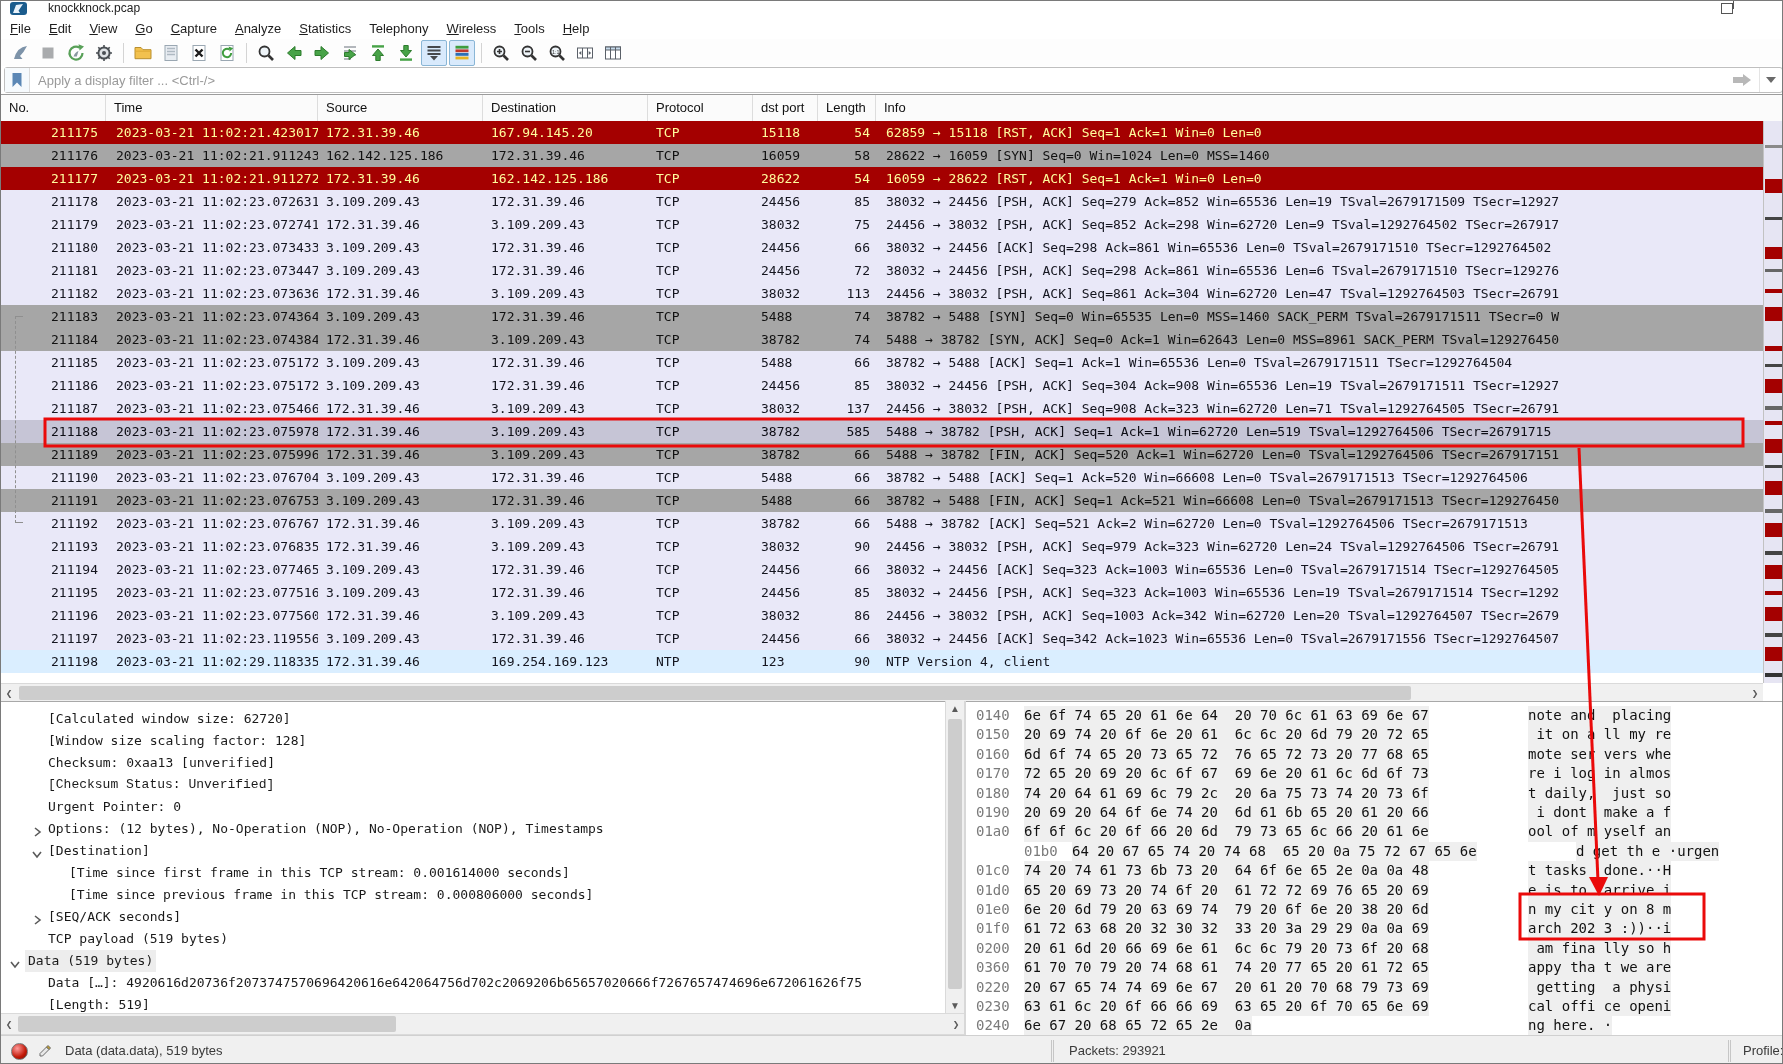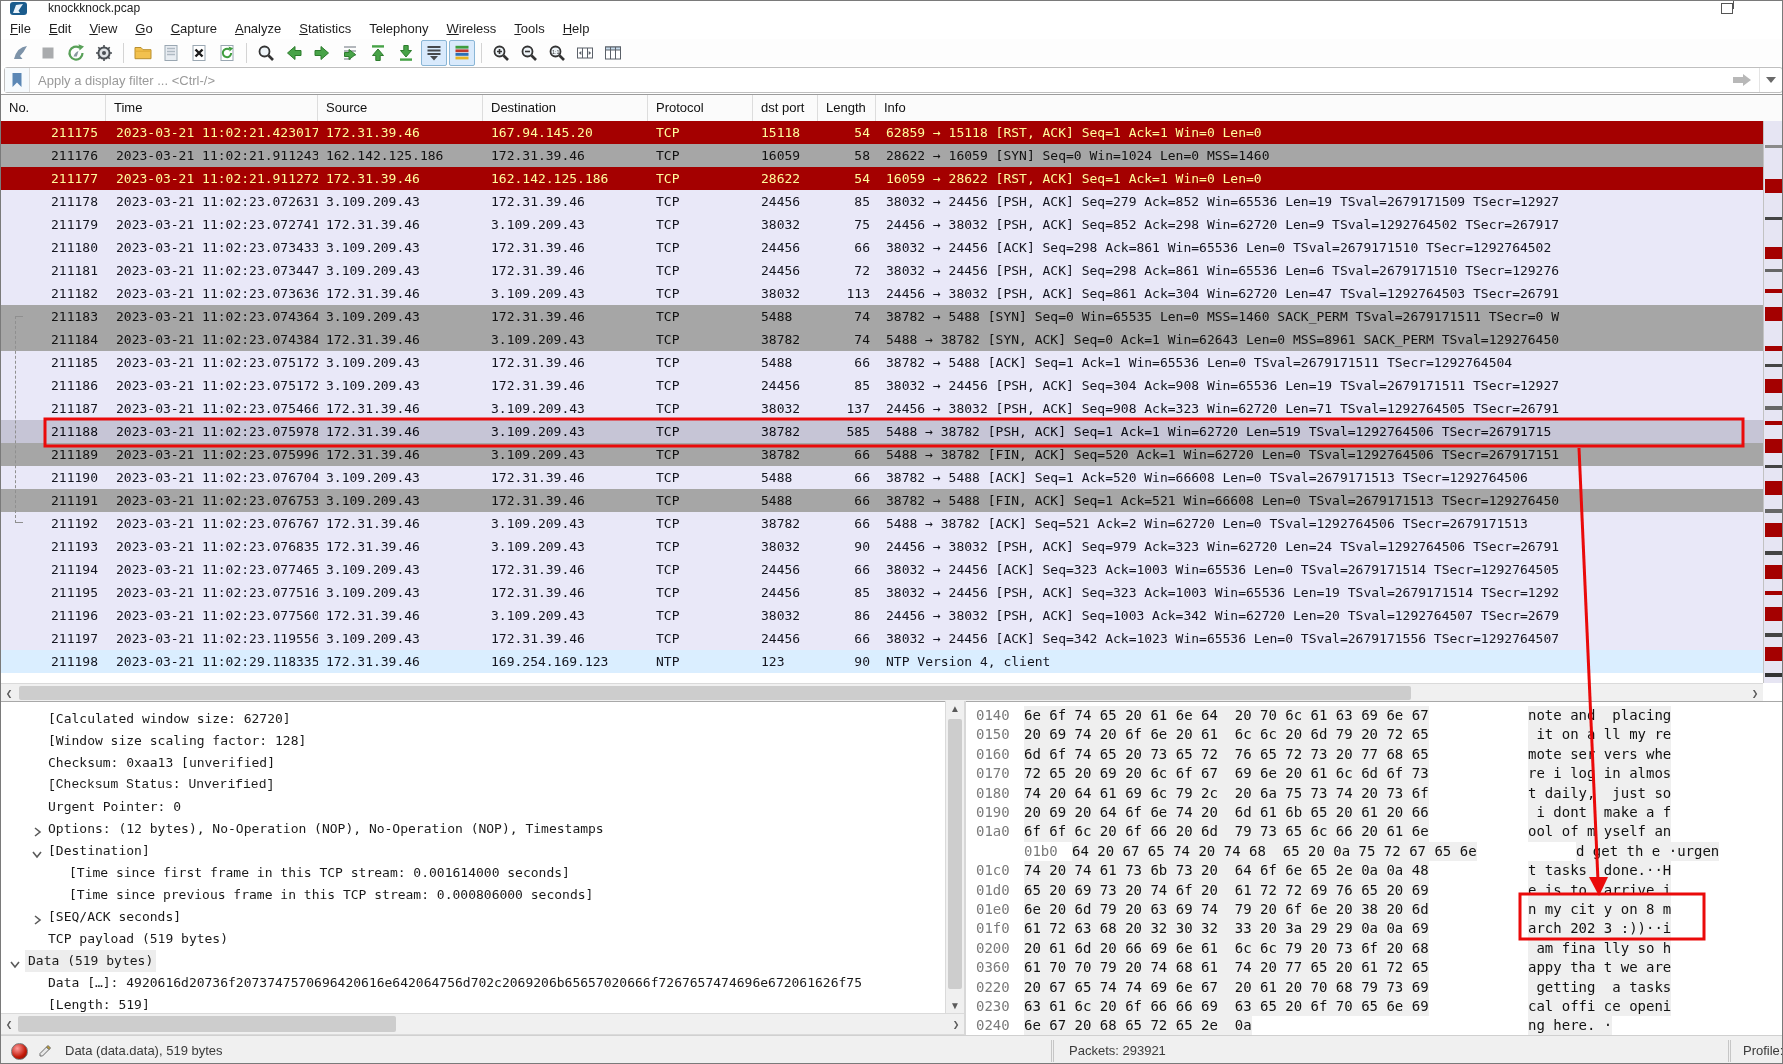--- a/index.html
+++ b/index.html
@@ -363,21 +363,21 @@
       <div class="hxrow" style="position: absolute; top: 81.6px; left: 0px; right: 0px;"><span class="hxoff">0180</span><span class="hxbytes">74 20 64 61 69 6c 79 2c  20 6a 75 73 74 20 73 6f</span><span class="hxascii">t daily,  just so</span></div>
       <div class="hxrow" style="position: absolute; top: 101px; left: 0px; right: 0px;"><span class="hxoff">0190</span><span class="hxbytes">20 69 20 64 6f 6e 74 20  6d 61 6b 65 20 61 20 66</span><span class="hxascii"> i dont  make a f</span></div>
       <div class="hxrow" style="position: absolute; top: 120.4px; left: 0px; right: 8px;"><span class="hxoff">01a0</span><span class="hxbytes">6f 6f 6c 20 6f 66 20 6d  79 73 65 6c 66 20 61 6e</span><span class="hxascii">ool of m yself an</span></div>
       <div class="hxrow" style="position: absolute; top: 139.8px; left: 0px; right: 0px; margin-left: 48px;"><span class="hxoff">01b0</span><span class="hxbytes">64 20 67 65 74 20 74 68  65 20 0a 75 72 67 65 6e</span><span class="hxascii">d get th e ·urgen</span></div>
       <div class="hxrow" style="position: absolute; top: 159.2px; left: 0px; right: 0px;"><span class="hxoff">01c0</span><span class="hxbytes">74 20 74 61 73 6b 73 20  64 6f 6e 65 2e 0a 0a 48</span><span class="hxascii">t tasks  done.··H</span></div>
       <div class="hxrow" style="position: absolute; top: 178.6px; left: 0px; right: 0px;"><span class="hxoff">01d0</span><span class="hxbytes">65 20 69 73 20 74 6f 20  61 72 72 69 76 65 20 69</span><span class="hxascii">e is to  arrive i</span></div>
       <div class="hxrow" style="position: absolute; top: 198px; left: 0px; right: 0px;"><span class="hxoff">01e0</span><span class="hxbytes">6e 20 6d 79 20 63 69 74  79 20 6f 6e 20 38 20 6d</span><span class="hxascii">n my cit y on 8 m</span></div>
       <div class="hxrow" style="position: absolute; top: 217.4px; left: 0px; right: 0px; padding-left: 43px;"><span class="hxoff">01f0</span><span class="hxbytes">61 72 63 68 20 32 30 32  33 20 3a 29 29 0a 0a 69</span><span class="hxascii">arch 202 3 :))··i</span></div>
       <div class="hxrow" style="position: absolute; top: 236.8px; left: 0px; right: 0px;"><span class="hxoff">0200</span><span class="hxbytes">20 61 6d 20 66 69 6e 61  6c 6c 79 20 73 6f 20 68</span><span class="hxascii"> am fina lly so h</span></div>
       <div class="hxrow" style="position: absolute; top: 256.2px; left: 0px; right: 0px;"><span class="hxoff">0360</span><span class="hxbytes">61 70 70 79 20 74 68 61  74 20 77 65 20 61 72 65</span><span class="hxascii">appy tha t we are</span></div>
-      <div class="hxrow" style="position: absolute; top: 275.6px; left: 0px; right: 0px;"><span class="hxoff">0220</span><span class="hxbytes">20 67 65 74 74 69 6e 67  20 61 20 70 68 79 73 69</span><span class="hxascii"> getting  a tasks</span></div>
+      <div class="hxrow" style="position: absolute; top: 275.6px; left: 0px; right: 0px;"><span class="hxoff">0220</span><span class="hxbytes">20 67 65 74 74 69 6e 67  20 61 20 70 68 79 73 69</span><span class="hxascii"> getting  a physi</span></div>
       <div class="hxrow" style="position: absolute; top: 295px; left: 0px; right: 0px;"><span class="hxoff">0230</span><span class="hxbytes">63 61 6c 20 6f 66 66 69  63 65 20 6f 70 65 6e 69</span><span class="hxascii">cal offi ce openi</span></div>
       <div class="hxrow" style="position: absolute; top: 314.4px; left: 0px; right: 0px;"><span class="hxoff">0240</span><span class="hxbytes">6e 67 20 68 65 72 65 2e  0a</span><span class="hxascii">ng here. ·</span></div>
     </div>
 
   <div class="hscroll" id="hscroll-details" style="left:0;top:1012px;width:963px;height:20px;">
     <div class="harrow" style="left:0;">❮</div>
     <div class="hthumb" style="left:17px;width:378px;"></div>
     <div class="harrow" style="right:0;">❯</div>
   </div>
 

